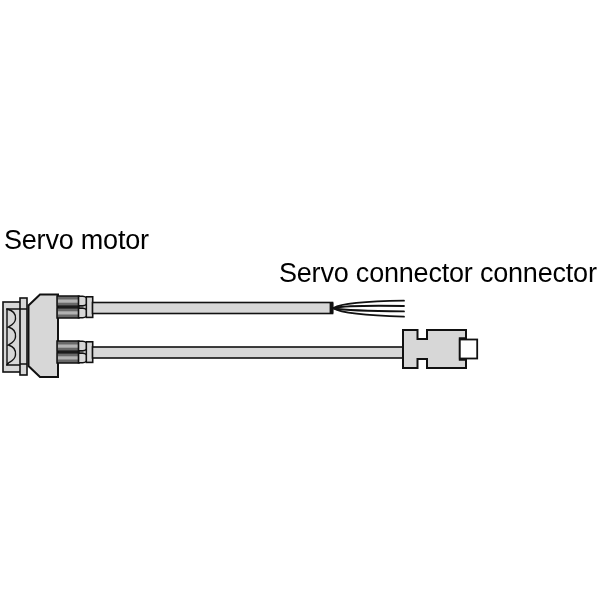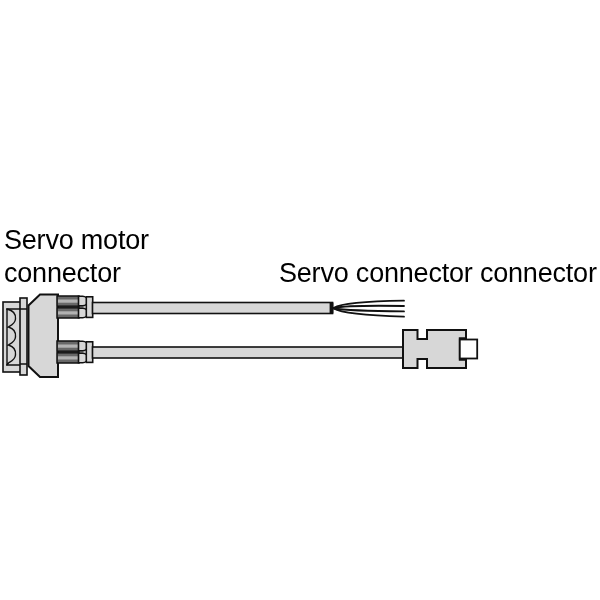--- a/index.html
+++ b/index.html
@@ -30,21 +30,20 @@
   .endcap{fill:var(--color-outline,#000);stroke:none;}
   .tab{fill:var(--color-background,#fff);stroke:var(--color-outline,#000);stroke-width:1.8;}
 </style>
 </head>
 <body>
 
 <div class="stage">
 
   <div class="diagram-label label-motor">
     <div>Servo motor</div>
-    <div>connector</div>
   </div>
 
   <div class="diagram-label label-amplifier">Servo connector connector</div>
 
   <svg class="diagram" width="600" height="600" viewBox="0 0 600 600">
 
     <g>
 
       <rect class="shape thin" x="3" y="302" width="19" height="70"></rect>
 

